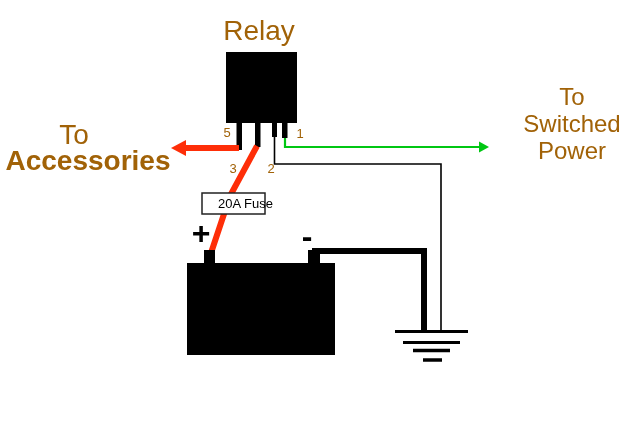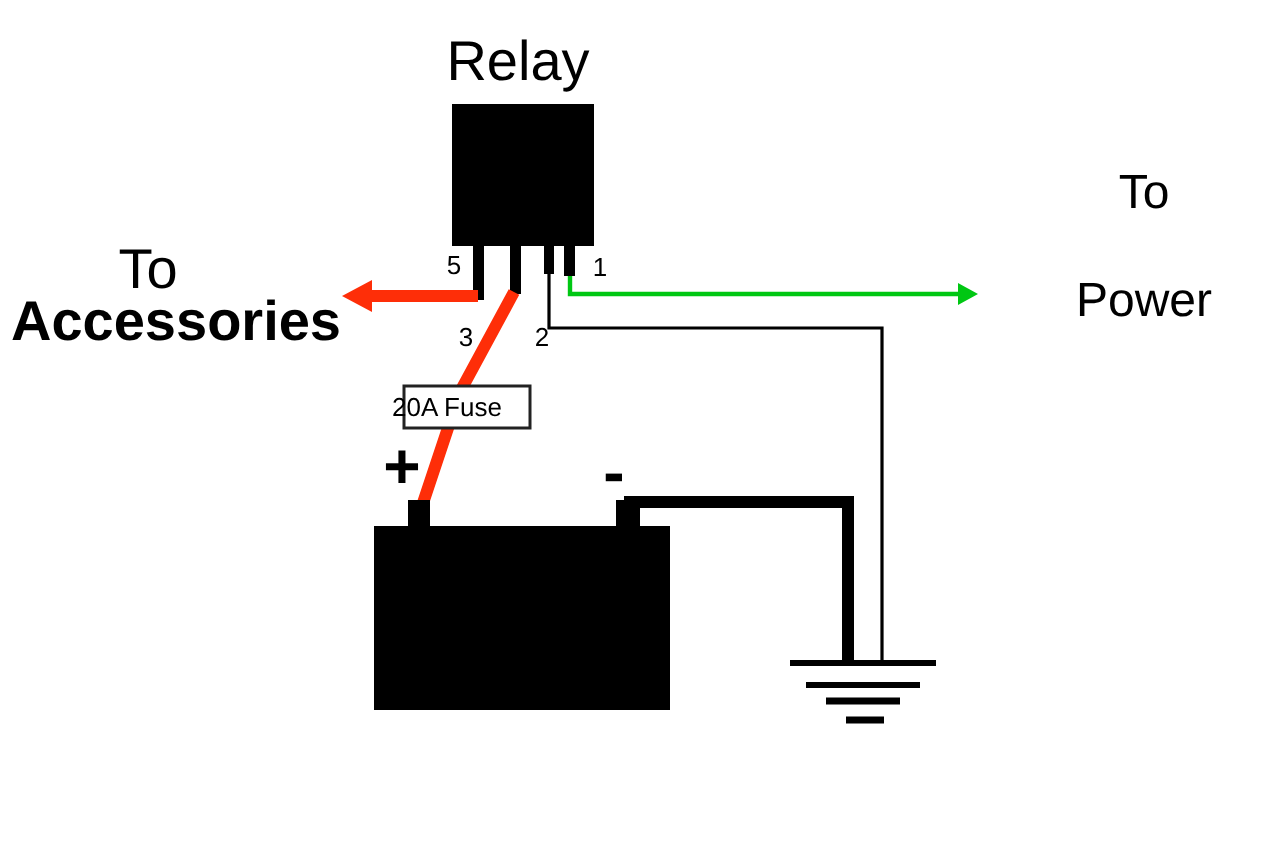--- a/index.html
+++ b/index.html
@@ -7,39 +7,39 @@
     position:relative;
     width:640px;height:427px;
     background:#ffffff;
     font-family:"Liberation Sans", sans-serif;
     overflow:hidden;
   }
   #wires{position:absolute;left:0;top:0;z-index:1;}
   .label{
     position:absolute;
     z-index:2;
-    color:#000000;
+    color:#a16207;
     text-align:center;
     white-space:nowrap;
     line-height:1.05;
     transform:translateX(-50%);
   }
   .big{font-size:28px;}
   .mid{font-size:24px;}
   .pin{font-size:13px;}
   .sym{
     position:absolute;z-index:2;
     width:34px;height:34px;
     display:flex;align-items:center;justify-content:center;
     font-size:32px;font-weight:bold;color:#000;
     line-height:1;
   }
   .fuse-text{
     position:absolute;z-index:3;
-    left:192px;top:195px;width:63px;height:18px;
+    left:214px;top:195px;width:63px;height:18px;
     font-size:13px;color:#000;text-align:center;line-height:18px;
   }
 </style>
 </head>
 <body>
 
 <div id="stage">
 
   <svg id="wires" width="640" height="427" viewBox="0 0 640 427">
 
@@ -72,20 +72,21 @@
     <line x1="413" y1="350.5" x2="450" y2="350.5" stroke="#000" stroke-width="3.5"></line>
     <line x1="423" y1="360" x2="442" y2="360" stroke="#000" stroke-width="3.5"></line>
   </svg>
 
   <div class="label big" style="left:259px;top:16px;">Relay</div>
 
   <div class="label big" style="left:74px;top:120px;">To</div>
   <div class="label big" style="left:88px;top:146px;font-weight:bold;">Accessories</div>
 
   <div class="label mid" style="left:572px;top:84px;">To</div>
+  <div class="label mid" style="left:572px;top:111px;">Switched</div>
   <div class="label mid" style="left:572px;top:138px;">Power</div>
 
   <div class="label pin" style="left:227px;top:126px;">5</div>
   <div class="label pin" style="left:300px;top:127px;">1</div>
   <div class="label pin" style="left:233px;top:162px;">3</div>
   <div class="label pin" style="left:271px;top:162px;">2</div>
 
   <div class="fuse-text">20A Fuse</div>
 
   <div class="sym" style="left:184px;top:216px;">+</div>

